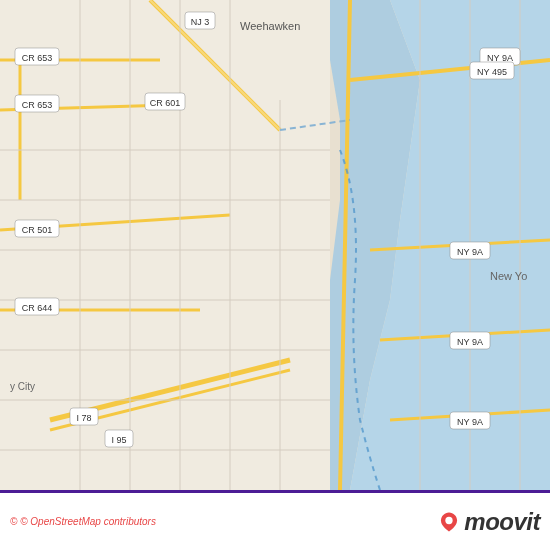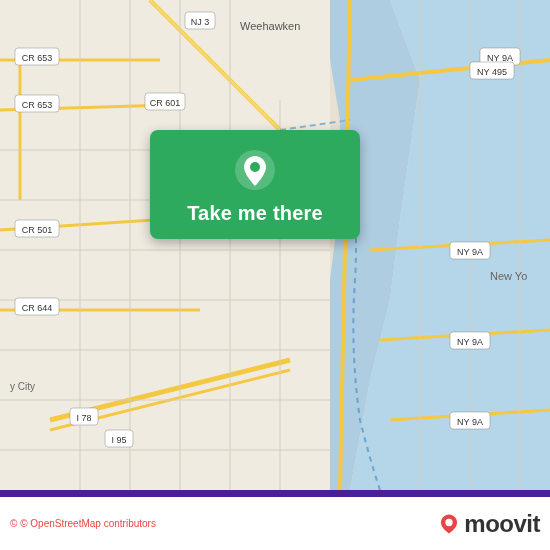--- a/index.html
+++ b/index.html
@@ -61,22 +61,23 @@
 
     
     .bottom-bar {
       width: 550px;
       height: 60px;
       background: white;
       display: flex;
       flex-direction: column;
       justify-content: center;
       padding: 6px 10px 4px 10px;
-      border-top: 7px solid #4c1d95;
+      border-top: 3px solid #4c1d95;
       position: relative;
+      font-style: italic;
     }
 
     .osm-credit {
       font-size: 10px;
       color: #555;
       margin-bottom: 3px;
     }
 
     .osm-credit span {
       color: #e84646;
@@ -205,29 +206,20 @@
 
     <rect x="105" y="430" width="28" height="17" rx="3" fill="white" stroke="#888" stroke-width="0.5"></rect>
     <text x="119" y="443" font-size="9" font-family="Arial" text-anchor="middle" fill="#333">I 95</text>
 
     <text x="240" y="30" font-size="11" font-family="Arial" fill="#555">Weehawken</text>
     <text x="490" y="280" font-size="11" font-family="Arial" fill="#666">New Yo</text>
     <text x="10" y="390" font-size="10" font-family="Arial" fill="#666">y City</text>
   </svg>
 
   
-  <div class="location-card">
-
-    <svg class="location-pin" viewBox="0 0 44 44" xmlns="http://www.w3.org/2000/svg">
-      <circle cx="22" cy="22" r="20" fill="rgba(255,255,255,0.2)"></circle>
-      <path d="M22 8 C16 8 11 13 11 19 C11 27 22 38 22 38 C22 38 33 27 33 19 C33 13 28 8 22 8 Z" fill="white"></path>
-      <circle cx="22" cy="19" r="5" fill="#2eaa5e"></circle>
-    </svg>
-    <button class="take-me-there-btn">Take me there</button>
-  </div>
 </div>
 
 <div class="bottom-bar">
   <div class="osm-credit">
     <span>©</span>
     <span>© OpenStreetMap contributors</span>
   </div>
 
   <div class="moovit-logo">
 

